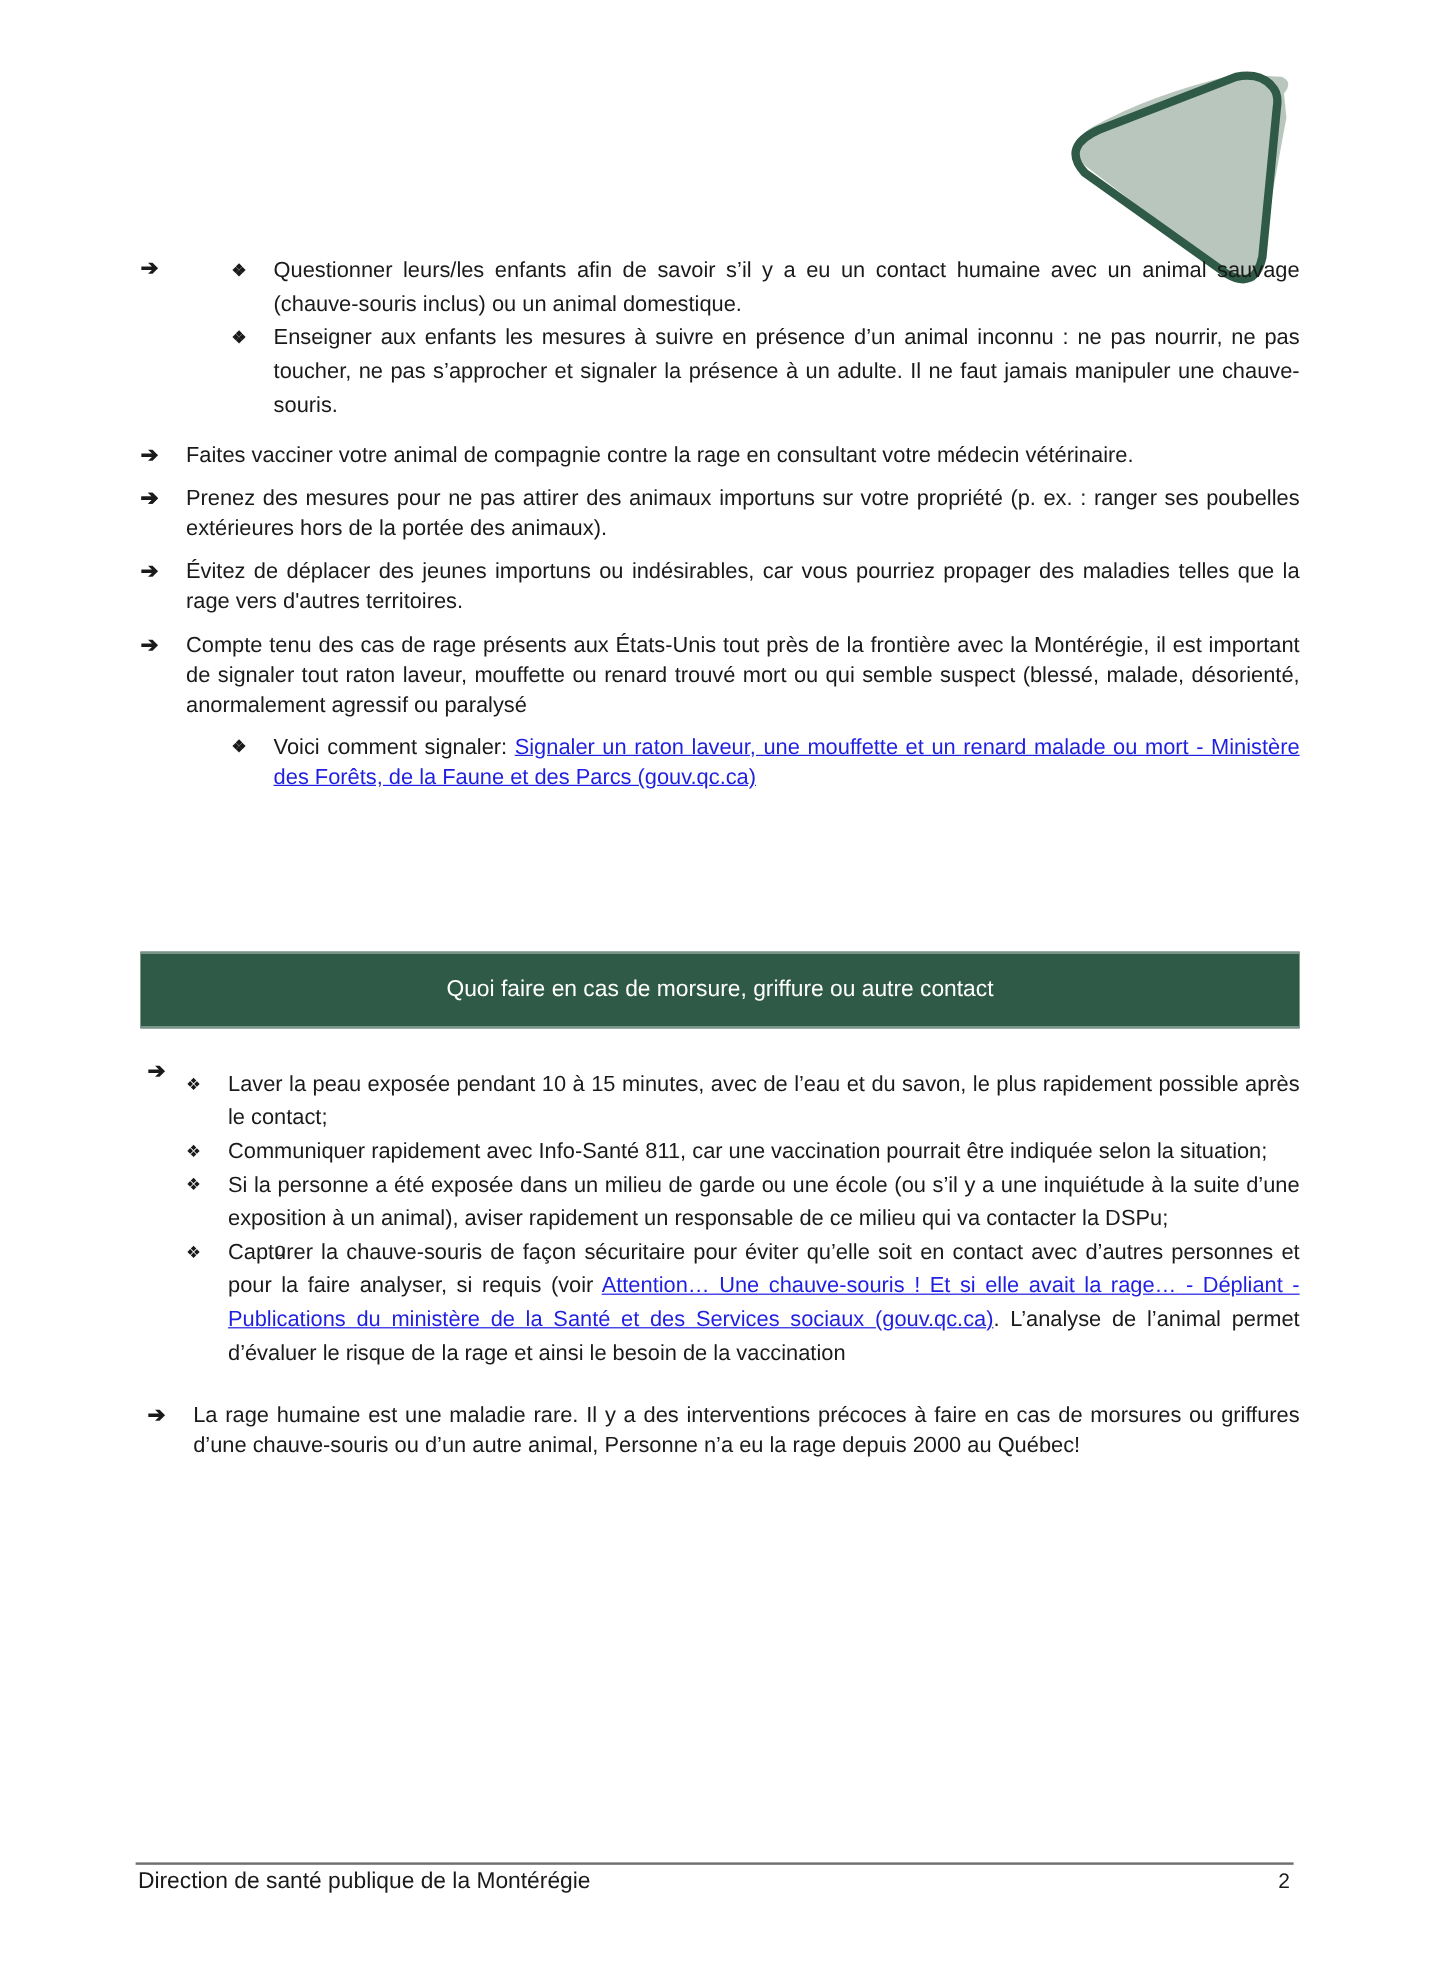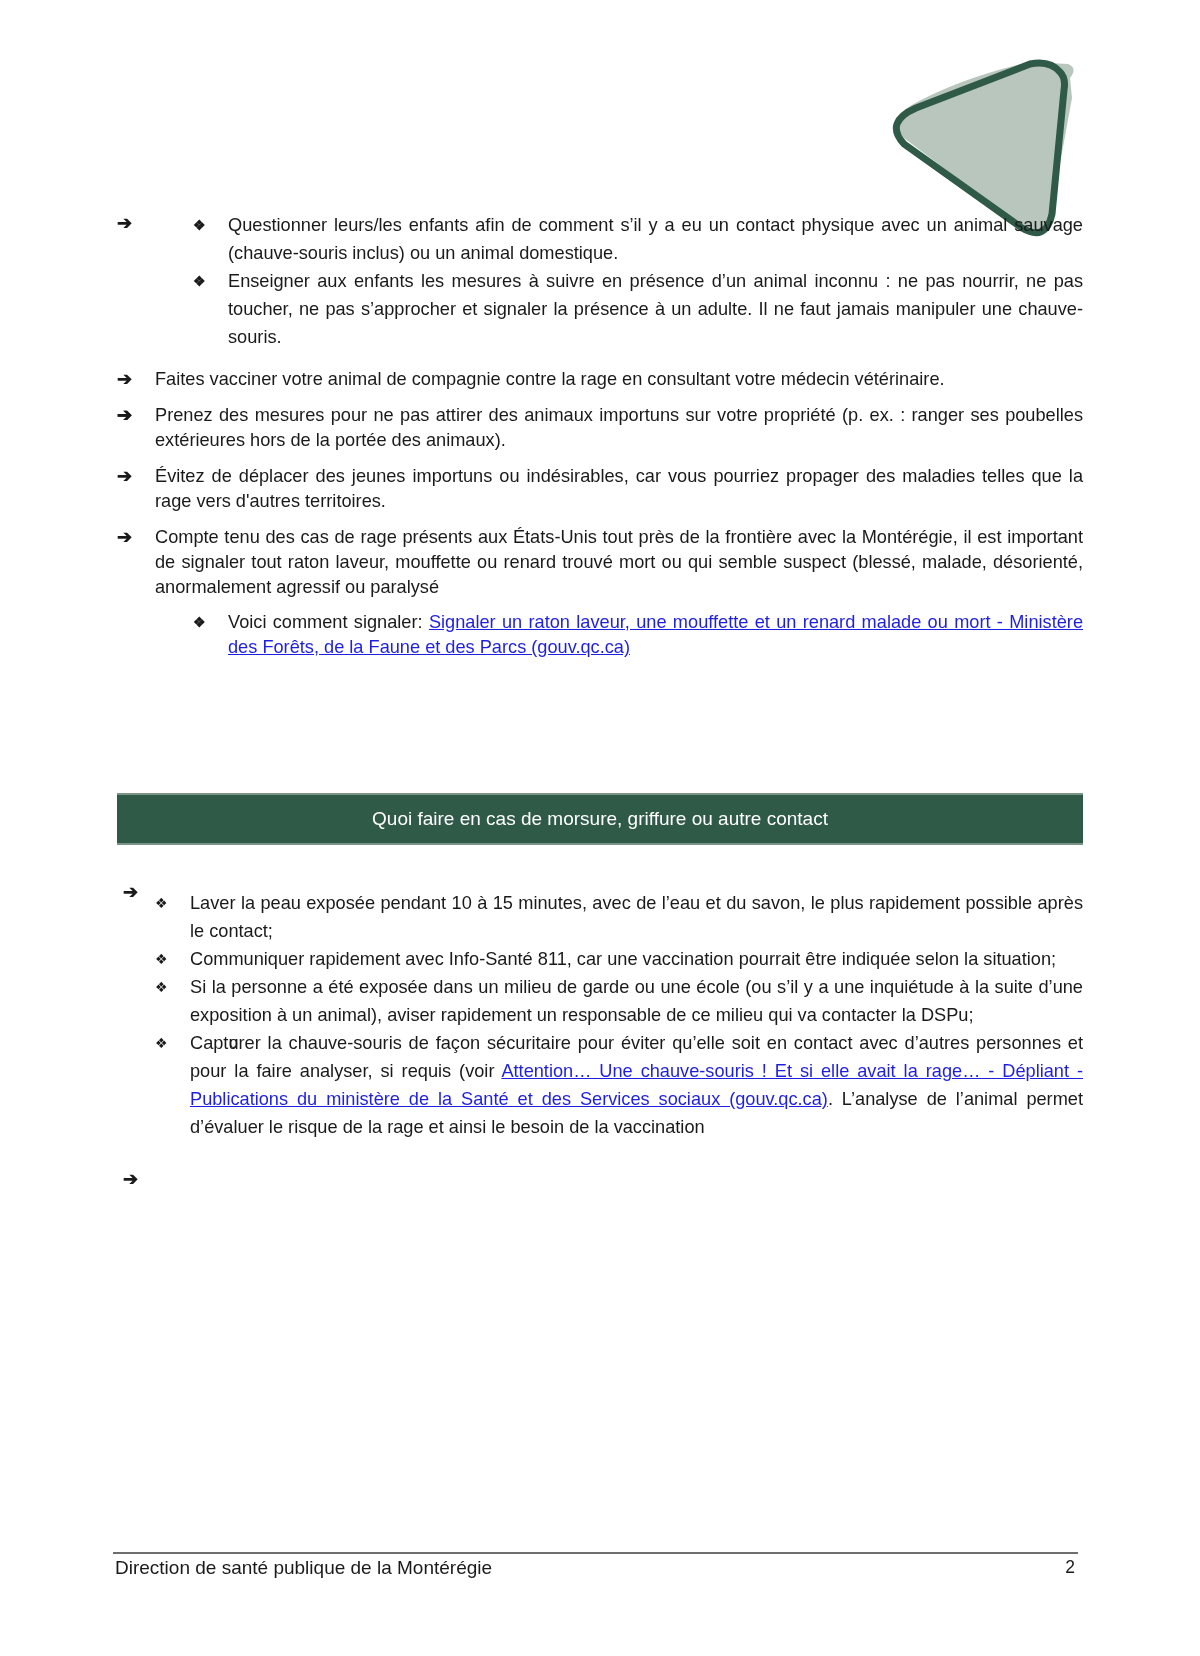--- a/index.html
+++ b/index.html
@@ -12,21 +12,21 @@
   .content { position: absolute; left: 117px; width: 966px; font-size: 18.2px; line-height: 25px; }
   .arrow-item { position: relative; padding-left: 38px; text-align: justify; margin: 0; }
   .arrow-item .bullet { position: absolute; left: 0; top: 0; font-size: 18px; font-weight: bold; }
   .sub-list { margin: 8px 0 0 0; padding: 0; }
   .sub-item { position: relative; padding-left: 73px; text-align: justify; line-height: 28px; }
   .sub-item .bullet { position: absolute; left: 38px; top: 0; font-size: 14px; }
   .subsub-item { position: relative; padding-left: 146px; text-align: justify; line-height: 28px; }
   .subsub-item .bullet { position: absolute; left: 112px; top: 0; font-size: 16px; }
   a.link { color: #1f1fe0; text-decoration: underline; }
 
-  .banner { position: absolute; left: 117px; top: 793px; width: 966px; height: 52px;
+  .banner { position: absolute; left: 117px; top: 793px; width: 966px; height: 64px;
             background: #2f5a47; border-top: 2px solid #7a9488; border-bottom: 2px solid #7a9488;
             box-sizing: border-box; display: flex; align-items: center; justify-content: center; }
   .banner span { color: #ffffff; font-size: 19px; }
 
   .footer-line { position: absolute; left: 113px; top: 1552px; width: 965px; height: 2px; background: #6e6e6e; }
   .footer-left { position: absolute; left: 115px; top: 1557px; font-size: 19px; color: #1a1a1a; }
   .footer-right { position: absolute; right: 125px; top: 1557px; font-size: 17.5px; color: #1a1a1a; }
 </style>
 </head>
 <body>
@@ -38,21 +38,21 @@
     <path d="M180 14 Q 170 2, 150 6 L 36 50 Q 4 64, 24 86 L 142 170 Q 166 184, 172 156 L 184 32 Q 186 20, 180 14 Z" fill="none" stroke="#2f5a47" stroke-width="7" stroke-linejoin="round"></path>
   </svg>
 
   <div class="content" style="top: 203px;">
 
     <div class="arrow-item">
       <span class="bullet">➔</span>
       <div class="sub-list">
         <div class="sub-item">
           <span class="bullet">❖</span>
-          <span>Questionner leurs/les enfants afin de comment s’il y a eu un contact physique avec un animal sauvage (chauve-souris inclus) ou un animal domestique.</span>
+          <span>Questionner leurs/les enfants afin de savoir s’il y a eu un contact humaine avec un animal sauvage (chauve-souris inclus) ou un animal domestique.</span>
         </div>
         <div class="sub-item">
           <span class="bullet">❖</span>
           <span>Enseigner aux enfants les mesures à suivre en présence d’un animal inconnu : ne pas nourrir, ne pas toucher, ne pas s’approcher et signaler la présence à un adulte. Il ne faut jamais manipuler une chauve-souris.</span>
         </div>
       </div>
     </div>
 
     <div class="arrow-item" style="margin-top: 16px;">
       <span class="bullet">➔</span>
@@ -112,19 +112,20 @@
         <span class="bullet">o</span>
       </div>
       <div class="sub-item">
         <span class="bullet">❖</span>
         <span>Capturer la chauve-souris de façon sécuritaire pour éviter qu’elle soit en contact avec d’autres personnes et pour la faire analyser, si requis (voir </span><a class="link" href="#">Attention… Une chauve-souris ! Et si elle avait la rage… - Dépliant - Publications du ministère de la Santé et des Services sociaux (gouv.qc.ca)</a><span>. L’analyse de l’animal permet d’évaluer le risque de la rage et ainsi le besoin de la vaccination</span>
       </div>
     </div>
 
     <div class="arrow-item" style="margin-top: 26px;">
       <span class="bullet">➔</span>
+      <span>La rage humaine est une maladie rare. Il y a des interventions précoces à faire en cas de morsures ou griffures d’une chauve-souris ou d’un autre animal, Personne n’a eu la rage depuis 2000 au Québec!</span>
     </div>
   </div>
 
   <div class="footer-line"></div>
   <div class="footer-left">Direction de santé publique de la Montérégie</div>
   <div class="footer-right">2</div>
 </div>
 
 </body></html>

